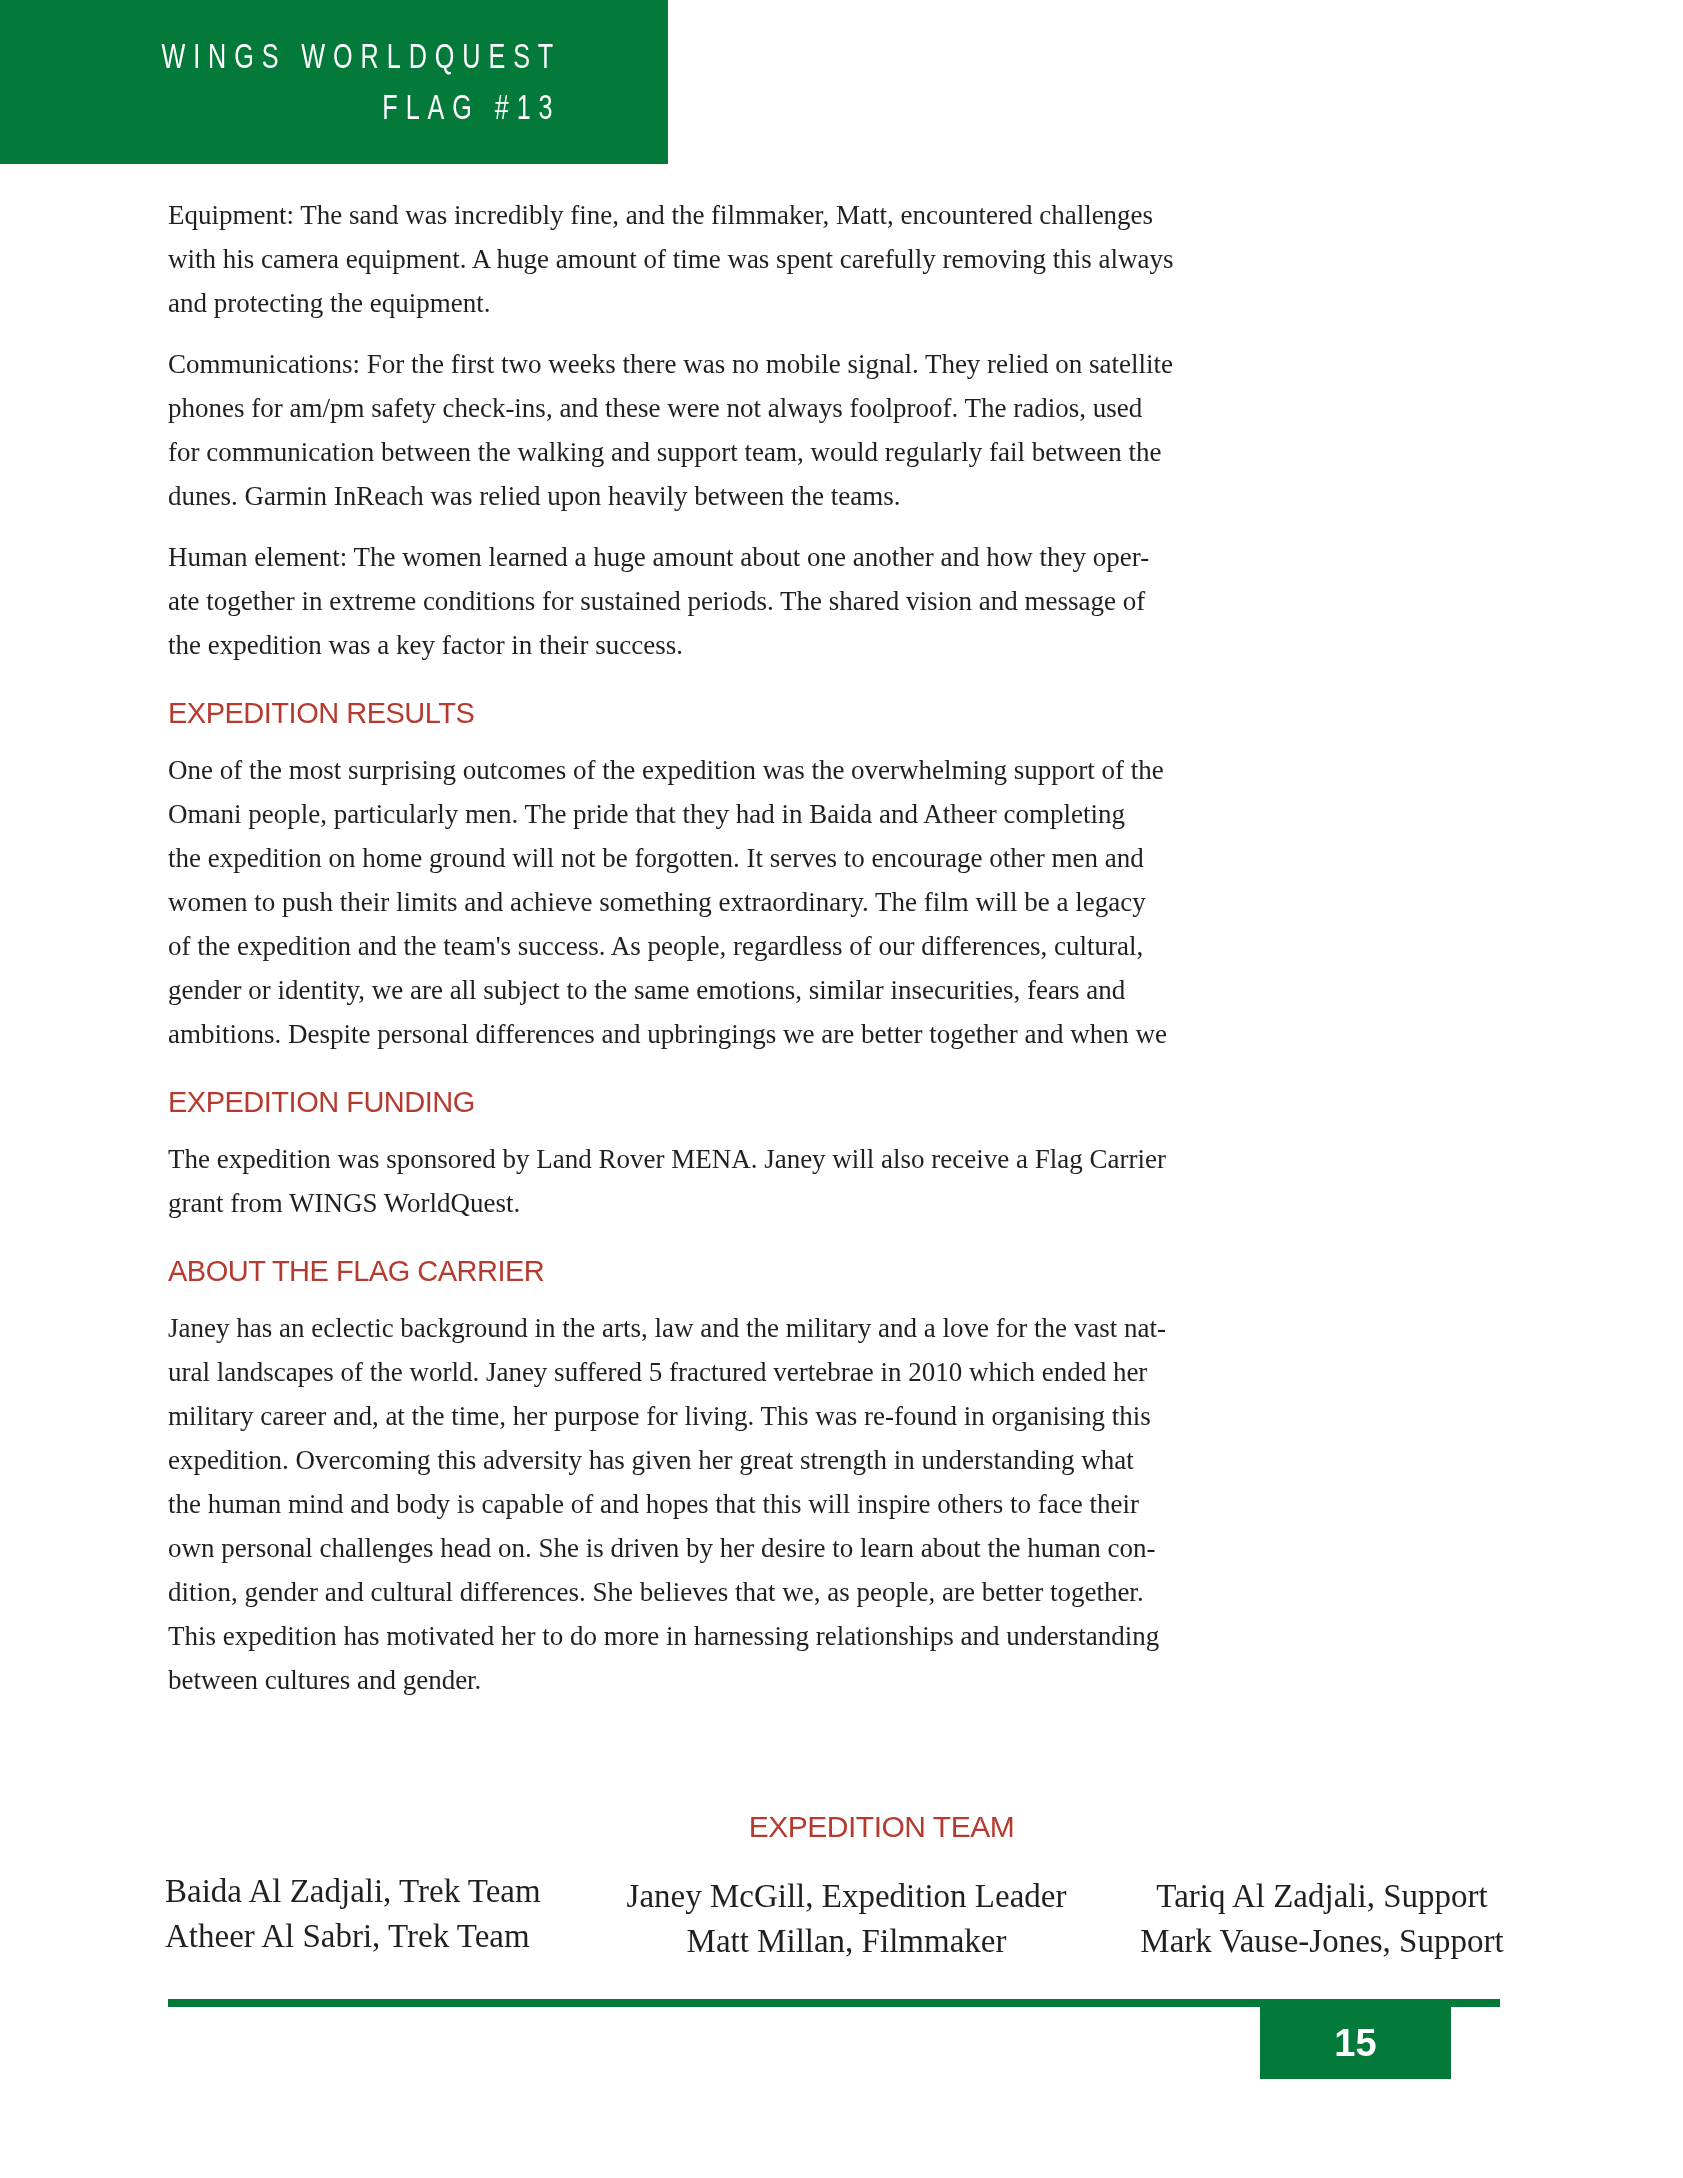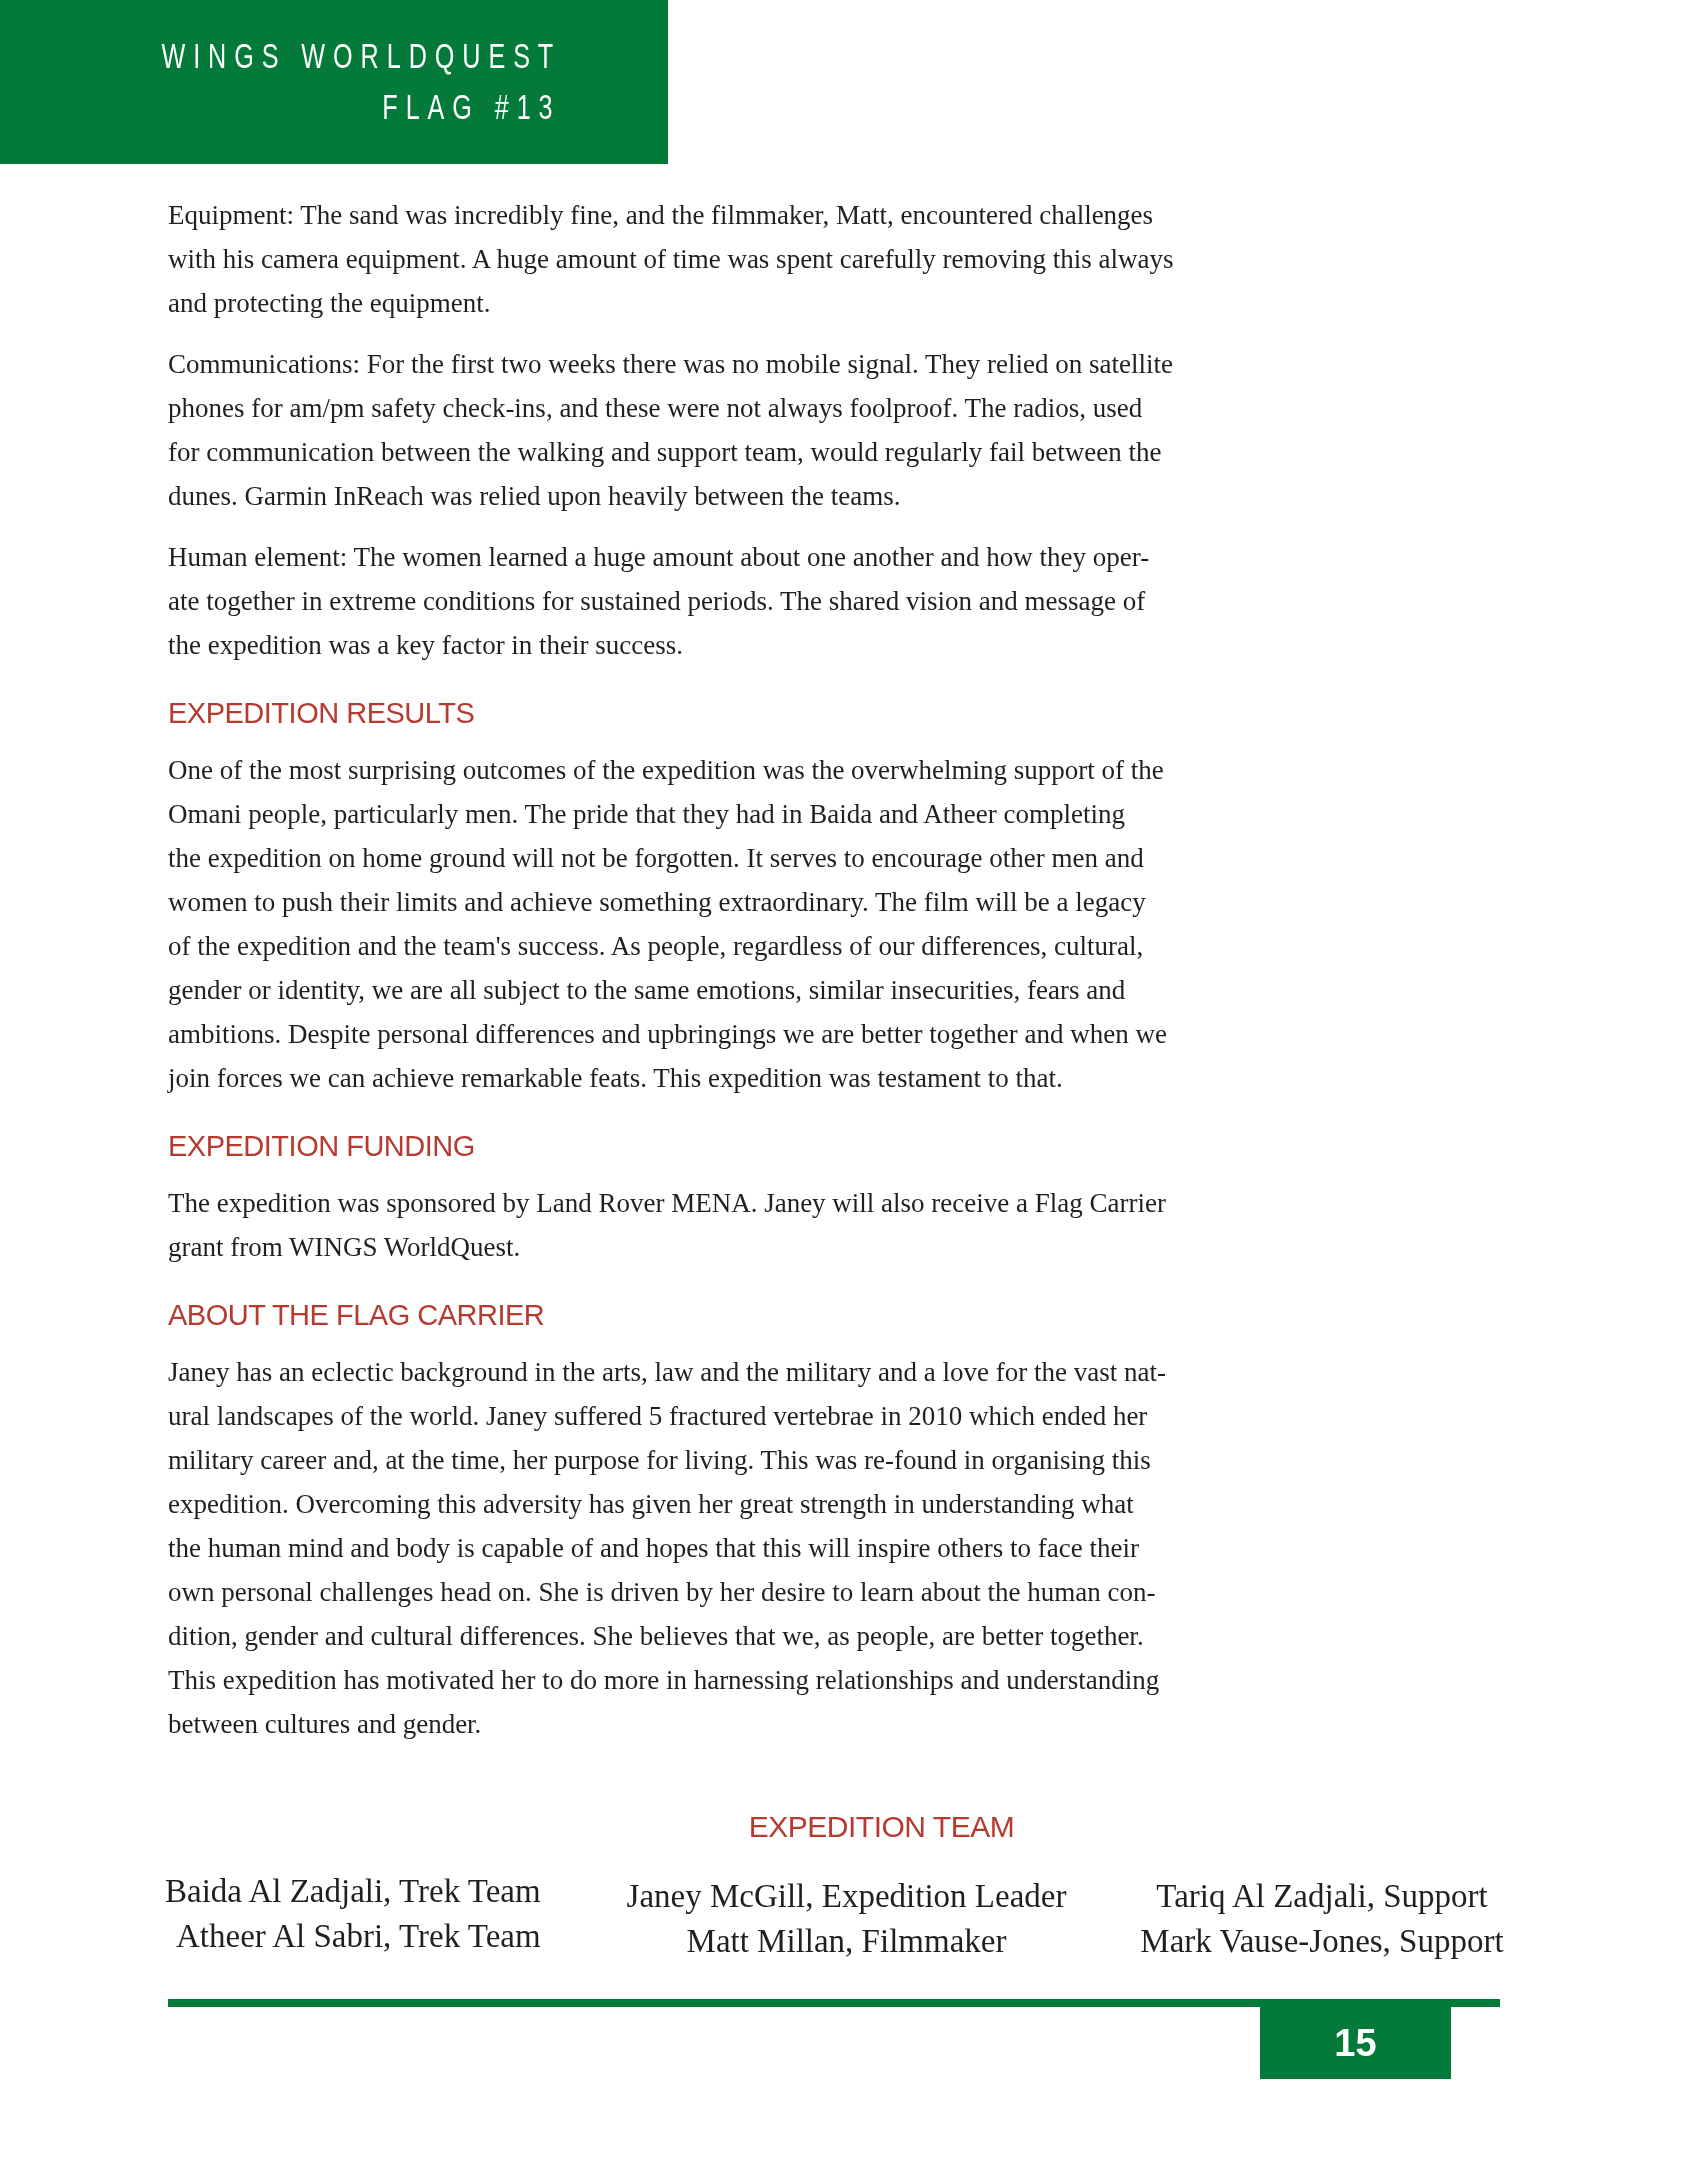--- a/index.html
+++ b/index.html
@@ -7,21 +7,21 @@
   .header { position:absolute; left:0; top:0; width:668px; height:164px; background:#037a3a; }
   .header .l1 { position:absolute; right:107px; top:36px; color:#fff; font-family:"Liberation Sans", sans-serif; font-size:35px; letter-spacing:11px; transform:scaleX(0.72); transform-origin:right center; white-space:nowrap; }
   .header .l2 { position:absolute; right:107px; top:87px; color:#fff; font-family:"Liberation Sans", sans-serif; font-size:35px; letter-spacing:11px; transform:scaleX(0.72); transform-origin:right center; white-space:nowrap; }
   .content { position:absolute; left:168px; top:193px; width:1366px; }
   .para { font-size:27px; line-height:44px; margin:0 0 17px 0; white-space:nowrap; }
   .para .ln { display:block; }
   .heading { font-family:"Liberation Sans", sans-serif; color:#b53a2f; font-size:29px; letter-spacing:-0.5px; margin:30px 0 18px 0; }
   .team-heading { position:absolute; left:0; width:1683px; top:1810px; text-align:center; font-family:"Liberation Sans", sans-serif; color:#b53a2f; font-size:30px; letter-spacing:-0.5px; padding-left:80px; box-sizing:border-box; }
   .team { position:absolute; top:1869px; font-size:33px; line-height:45px; white-space:nowrap; }
   .team .ln { display:block; }
-  .team.c1 { left:165px; text-align:right; }
+  .team.c1 { left:165px; text-align:left; }
   .team.c2 { left:614px; width:465px; text-align:center; top:1874px; }
   .team.c3 { left:1124px; width:396px; text-align:center; top:1874px; }
   .rule { position:absolute; left:168px; top:1999px; width:1332px; height:8px; background:#037a3a; }
   .pagebox { position:absolute; left:1260px; top:2007px; width:191px; height:72px; background:#037a3a; display:flex; align-items:center; justify-content:center; }
   .pagebox span { color:#fff; font-family:"Liberation Sans", sans-serif; font-weight:bold; font-size:38px; }
 </style>
 </head>
 <body>
 
 <div class="header">
@@ -49,21 +49,20 @@
 
   <div class="heading">EXPEDITION RESULTS</div>
   <p class="para">
     <span class="ln">One of the most surprising outcomes of the expedition was the overwhelming support of the</span>
     <span class="ln">Omani people, particularly men. The pride that they had in Baida and Atheer completing</span>
     <span class="ln">the expedition on home ground will not be forgotten. It serves to encourage other men and</span>
     <span class="ln">women to push their limits and achieve something extraordinary. The film will be a legacy</span>
     <span class="ln">of the expedition and the team's success. As people, regardless of our differences, cultural,</span>
     <span class="ln">gender or identity, we are all subject to the same emotions, similar insecurities, fears and</span>
     <span class="ln">ambitions. Despite personal differences and upbringings we are better together and when we</span>
-    <span class="ln">join forces we can achieve remarkable feats. This expedition was testament to that.</span>
   </p>
 
   <div class="heading">EXPEDITION FUNDING</div>
   <p class="para">
     <span class="ln">The expedition was sponsored by Land Rover MENA. Janey will also receive a Flag Carrier</span>
     <span class="ln">grant from WINGS WorldQuest.</span>
   </p>
 
   <div class="heading">ABOUT THE FLAG CARRIER</div>
   <p class="para">

